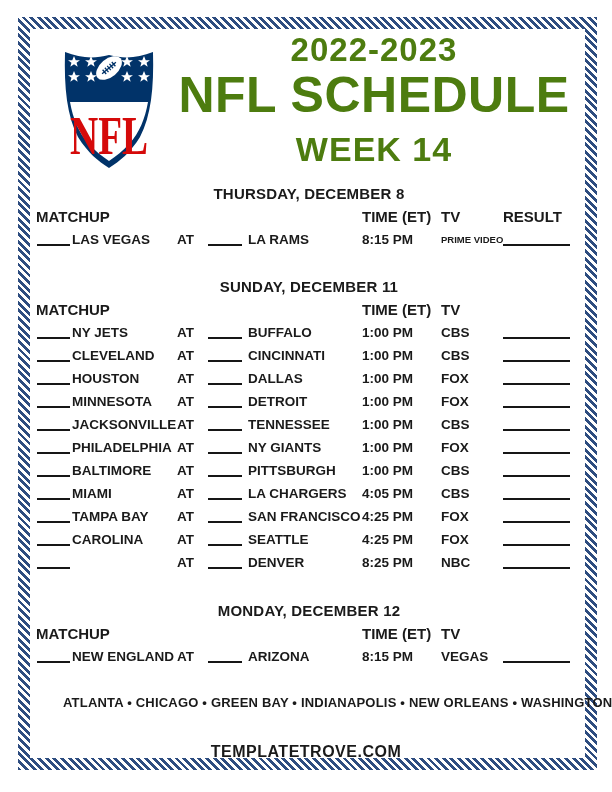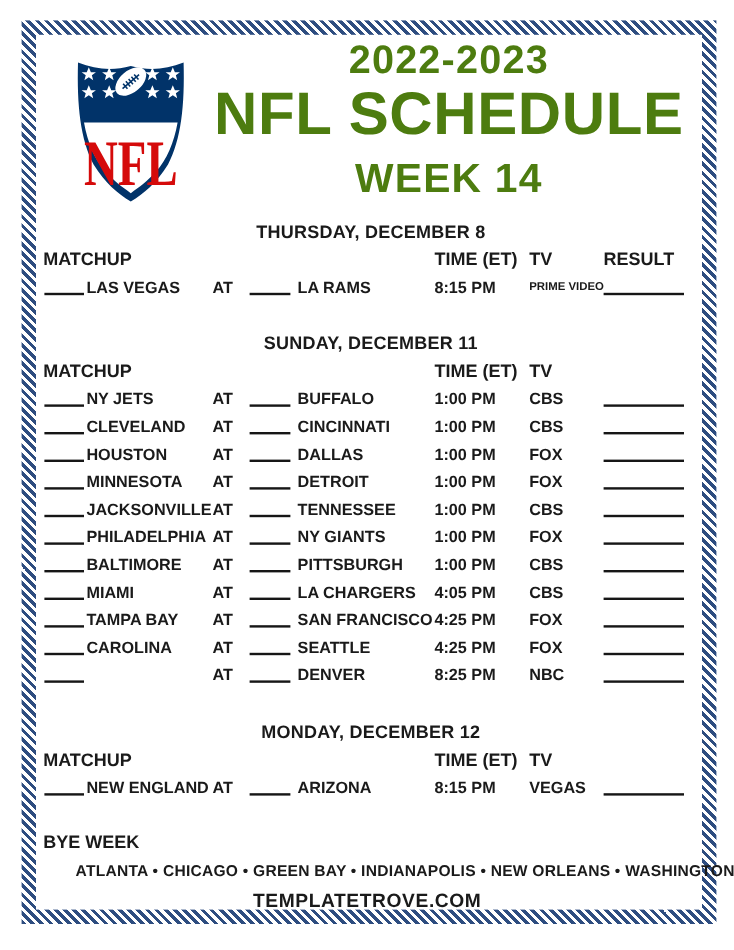--- a/index.html
+++ b/index.html
@@ -232,18 +232,17 @@
           <span class="blank blank-home"></span>
           <span class="cell team team-home">ARIZONA</span>
           <span class="cell time-cell">8:15 PM</span>
           <span class="cell tv-cell">VEGAS</span>
           <span class="blank blank-result"></span>
         </div>
       </section>
     </main>
 
   <div class="bye">
-    <div class="bye-label">BYE WEEK</div>
     <div class="bye-teams">ATLANTA • CHICAGO • GREEN BAY • INDIANAPOLIS • NEW ORLEANS • WASHINGTON</div>
   </div>
 
   <div class="footer">TEMPLATETROVE.COM</div>
 </div>
 
 </body></html>

